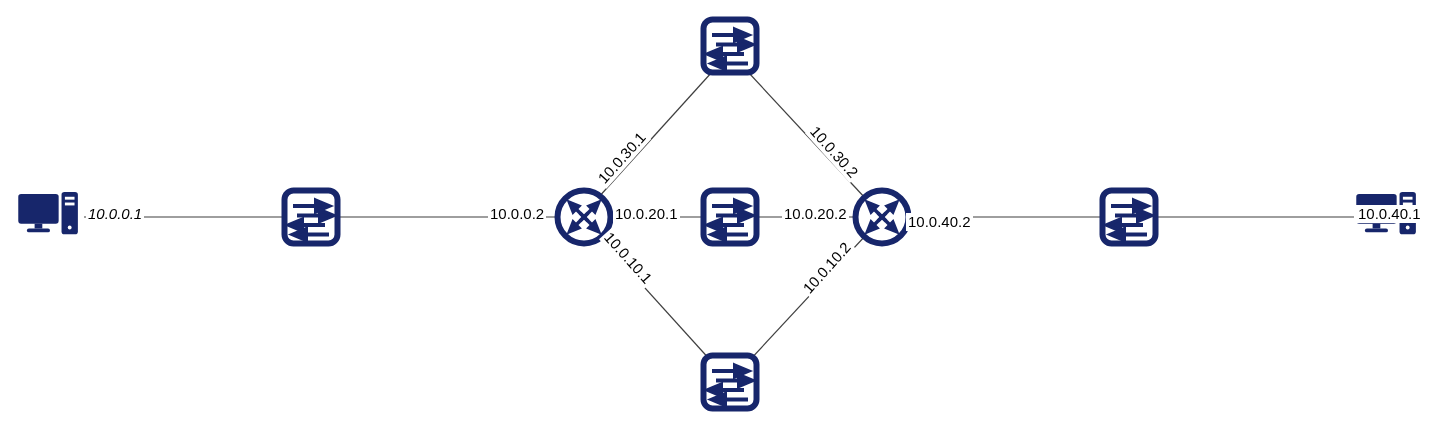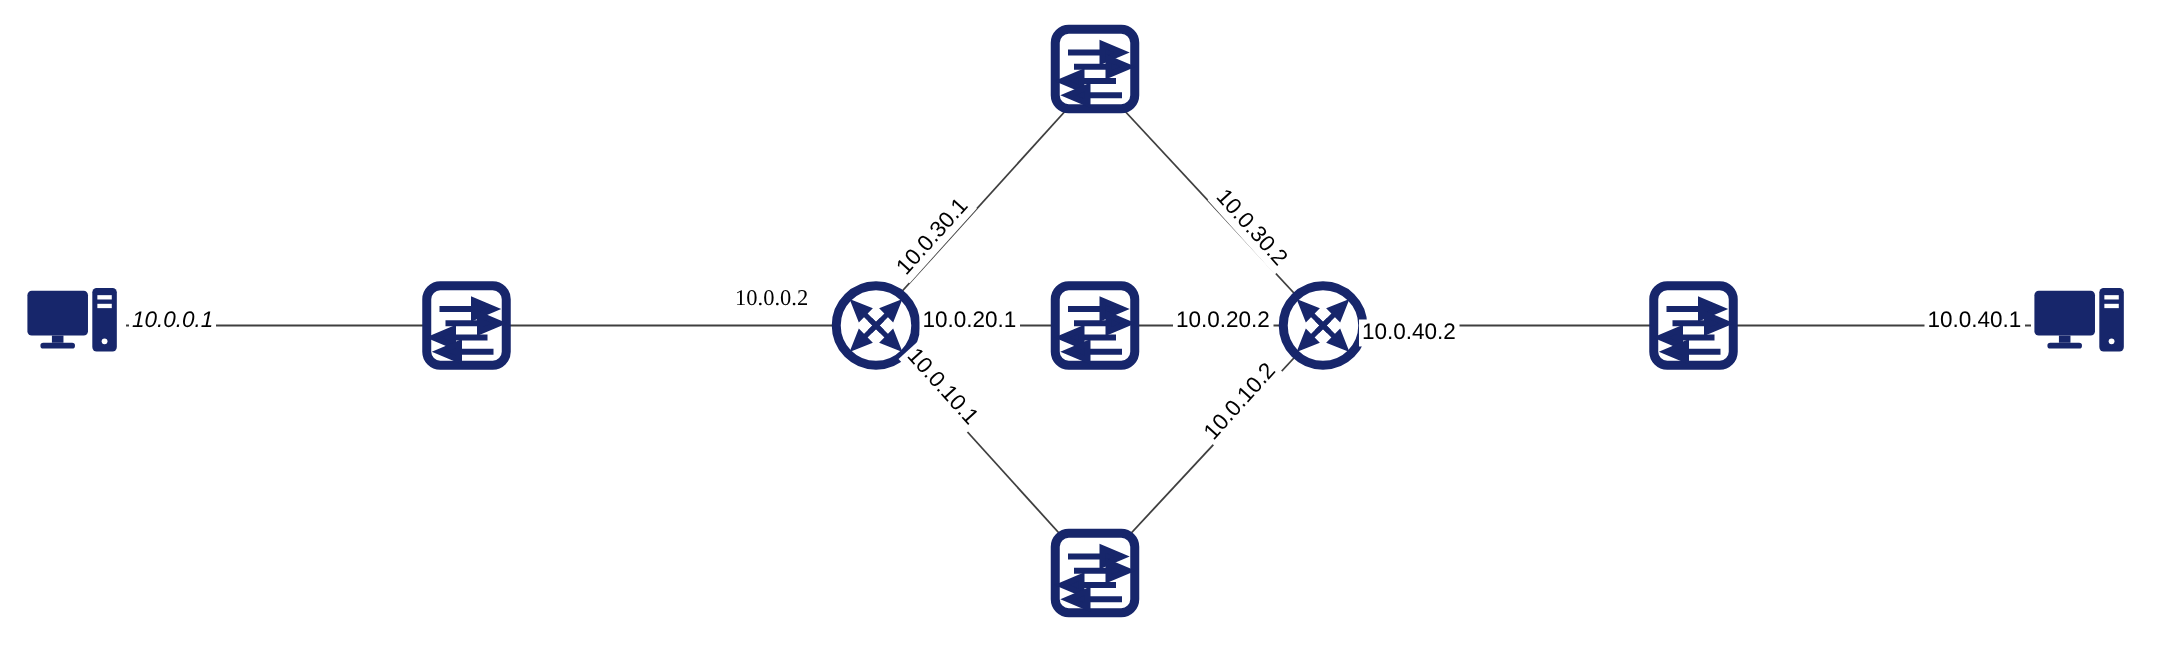--- a/index.html
+++ b/index.html
@@ -177,24 +177,24 @@
       <rect x="19" y="34" width="8" height="5" fill="currentColor"></rect>
       <rect x="11" y="39" width="24" height="4" rx="2" fill="currentColor"></rect>
       <rect x="47" y="1" width="17" height="44" rx="3" fill="currentColor"></rect>
       <rect x="50.5" y="6" width="10" height="3" fill="#ffffff"></rect>
       <rect x="50.5" y="12" width="10" height="3" fill="#ffffff"></rect>
       <circle cx="55.5" cy="38" r="2" fill="#ffffff"></circle>
     </svg>
   </div>
 
   <div class="lbl" style="left:86px;top:205px;font-style:italic;">10.0.0.1</div>
-  <div class="lbl" style="left:488px;top:190px;font-family:Liberation Serif, serif;">10.0.0.2</div>
+  <div class="lbl" style="left:488px;top:205px;">10.0.0.2</div>
   <div class="lbl" style="left:613px;top:205px;text-align:right;">10.0.20.1</div>
   <div class="lbl" style="left:782px;top:205px;">10.0.20.2</div>
   <div class="lbl" style="left:906px;top:213px;">10.0.40.2</div>
-  <div class="lbl" style="left:1283px;top:205px;">10.0.40.1</div>
+  <div class="lbl" style="left:1356px;top:205px;">10.0.40.1</div>
 
   <div class="lbl rot" style="left:622px;top:158px;transform:translate(-50%,-50%) rotate(-48deg);">10.0.30.1</div>
   <div class="lbl rot" style="left:834px;top:152px;transform:translate(-50%,-50%) rotate(48deg);">10.0.30.2</div>
   <div class="lbl rot" style="left:628px;top:258px;transform:translate(-50%,-50%) rotate(48deg);">10.0.10.1</div>
   <div class="lbl rot" style="left:827px;top:268px;transform:translate(-50%,-50%) rotate(-48deg);">10.0.10.2</div>
 
 </div>
 
 </body></html>

